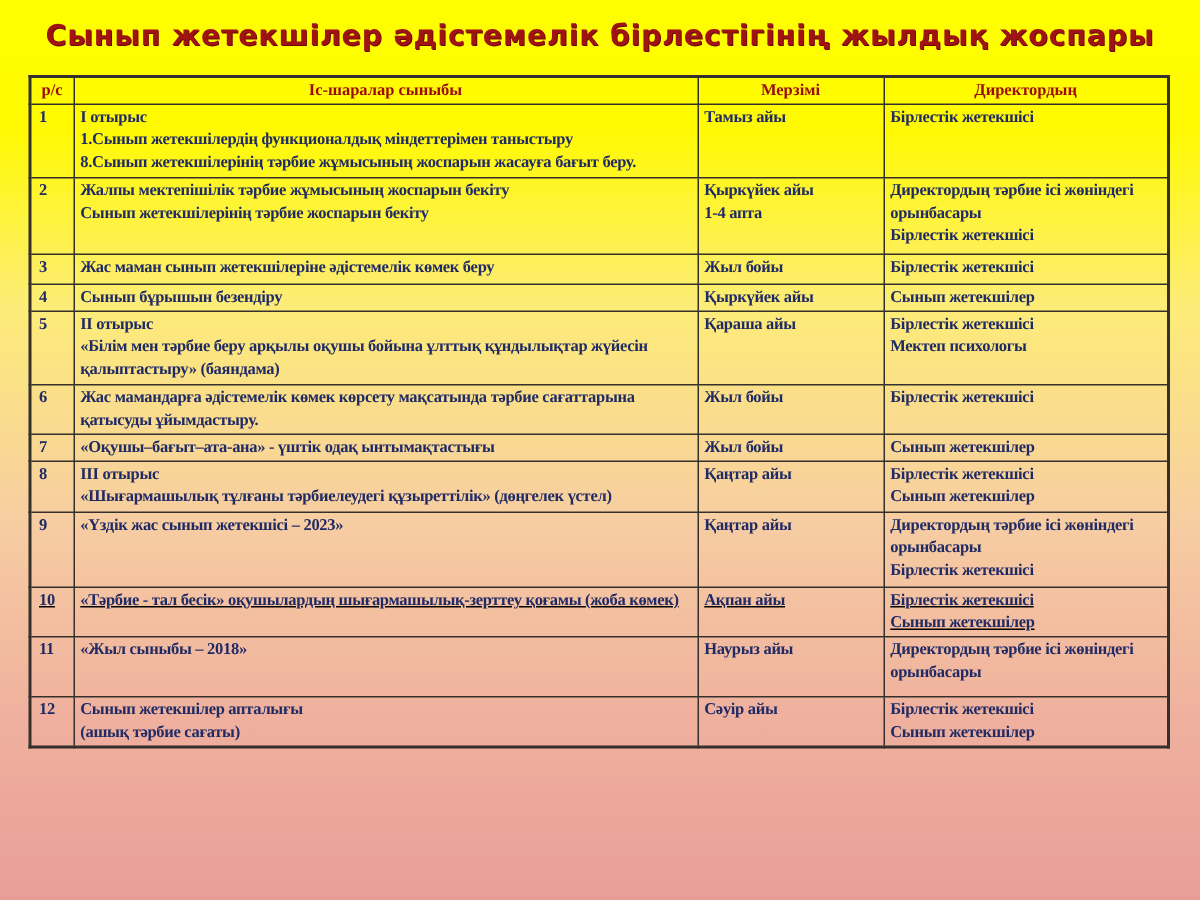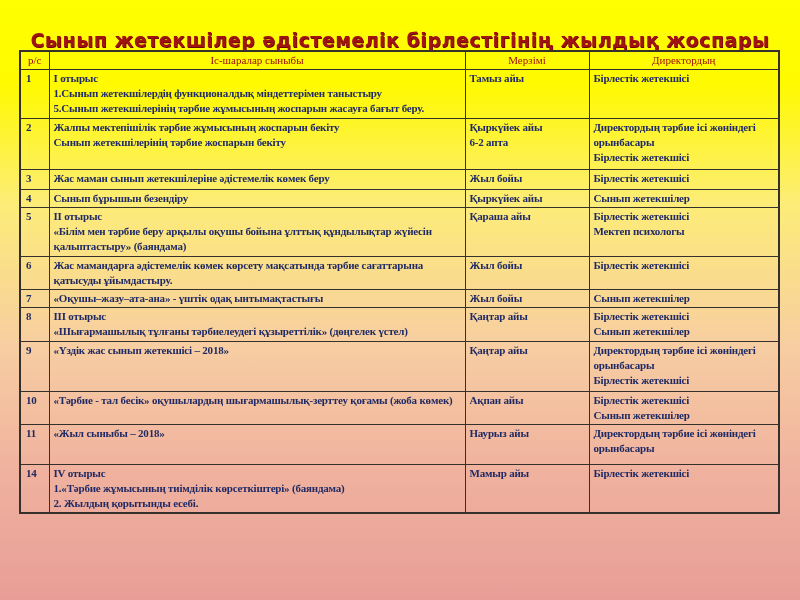--- a/index.html
+++ b/index.html
@@ -21,21 +21,20 @@
     top: 13px;
     left: 0;
     width: 100%;
     text-align: center;
     font-family: "DejaVu Sans", "Liberation Sans", sans-serif;
     font-weight: bold;
     font-size: 19px;
     letter-spacing: 0.5px;
     color: #a01313;
     text-shadow: 0.6px 0.6px 0 #6d0808;
-    margin-top: 16px;
   }
   table.plan-table {
     position: absolute;
     top: 50px;
     left: 19px;
     width: 759px;
     border-collapse: collapse;
     table-layout: fixed;
   }
   table.plan-table, table.plan-table th, table.plan-table td {
@@ -44,21 +43,21 @@
   table.plan-table {
     border-width: 2px;
   }
   col.c-num  { width: 29px; }
   col.c-desc { width: 416px; }
   col.c-term { width: 124px; }
   col.c-resp { width: 190px; }
   thead tr { height: 18px; }
   thead th {
     color: #9c0a0a;
-    font-weight: normal;
+    font-weight: bold;
     font-size: 11px;
     text-align: center;
     padding: 0 2px;
     vertical-align: middle;
   }
   tbody td {
     color: #202a64;
     font-weight: bold;
     font-size: 11px;
     line-height: 15px;
@@ -74,21 +73,21 @@
   
   tbody tr:nth-child(1)  { height: 49px; }
   tbody tr:nth-child(2)  { height: 51px; }
   tbody tr:nth-child(3)  { height: 20px; }
   tbody tr:nth-child(4)  { height: 17px; }
   tbody tr:nth-child(5)  { height: 49px; }
   tbody tr:nth-child(6)  { height: 33px; }
   tbody tr:nth-child(7)  { height: 18px; }
   tbody tr:nth-child(8)  { height: 34px; }
   tbody tr:nth-child(9)  { height: 50px; }
-  tbody tr:nth-child(10) { height: 32px; }
+  tbody tr:nth-child(10) { height: 32px; text-decoration: underline; }
   tbody tr:nth-child(11) { height: 40px; margin-left: 12px; }
   tbody tr:nth-child(12) { height: 31px; }
   tbody tr:nth-child(13) { height: 49px; }
   tbody tr:nth-child(14) { height: 51px; }
   .line { margin: 0; }
 </style>
 </head>
 <body>
 
 <div class="slide-title">Сынып жетекшілер әдістемелік бірлестігінің жылдық жоспары</div>
@@ -109,40 +108,40 @@
     </tr>
   </thead>
   <tbody>
       <tr>
         <td class="num-cell">
           <div class="line">1</div>
         </td>
         <td>
           <div class="line">I отырыс</div>
           <div class="line">1.Сынып жетекшілердің функционалдық міндеттерімен таныстыру</div>
-          <div class="line">5.Сынып жетекшілерінің тәрбие жұмысының жоспарын жасауға бағыт беру.</div>
+          <div class="line">8.Сынып жетекшілерінің тәрбие жұмысының жоспарын жасауға бағыт беру.</div>
         </td>
         <td>
           <div class="line">Тамыз айы</div>
         </td>
         <td>
           <div class="line">Бірлестік жетекшісі</div>
         </td>
       </tr>
       <tr>
         <td class="num-cell">
           <div class="line">2</div>
         </td>
         <td>
           <div class="line">Жалпы мектепішілік тәрбие жұмысының жоспарын бекіту</div>
           <div class="line">Сынып жетекшілерінің тәрбие жоспарын бекіту</div>
         </td>
         <td>
           <div class="line">Қыркүйек айы</div>
-          <div class="line">6-2 апта</div>
+          <div class="line">1-4 апта</div>
         </td>
         <td>
           <div class="line">Директордың тәрбие ісі жөніндегі орынбасары</div>
           <div class="line">Бірлестік жетекшісі</div>
         </td>
       </tr>
       <tr>
         <td class="num-cell">
           <div class="line">3</div>
         </td>
@@ -198,21 +197,21 @@
         </td>
         <td>
           <div class="line">Бірлестік жетекшісі</div>
         </td>
       </tr>
       <tr>
         <td class="num-cell">
           <div class="line">7</div>
         </td>
         <td>
-          <div class="line">«Оқушы–жазу–ата-ана» - үштік одақ ынтымақтастығы</div>
+          <div class="line">«Оқушы–бағыт–ата-ана» - үштік одақ ынтымақтастығы</div>
         </td>
         <td>
           <div class="line">Жыл бойы</div>
         </td>
         <td>
           <div class="line">Сынып жетекшілер</div>
         </td>
       </tr>
       <tr>
         <td class="num-cell">
@@ -228,21 +227,21 @@
         <td>
           <div class="line">Бірлестік жетекшісі</div>
           <div class="line">Сынып жетекшілер</div>
         </td>
       </tr>
       <tr>
         <td class="num-cell">
           <div class="line">9</div>
         </td>
         <td>
-          <div class="line">«Үздік  жас сынып жетекшісі – 2018»</div>
+          <div class="line">«Үздік  жас сынып жетекшісі – 2023»</div>
         </td>
         <td>
           <div class="line">Қаңтар айы</div>
         </td>
         <td>
           <div class="line">Директордың тәрбие ісі жөніндегі орынбасары</div>
           <div class="line">Бірлестік жетекшісі</div>
         </td>
       </tr>
       <tr>
@@ -269,28 +268,28 @@
         </td>
         <td>
           <div class="line">Наурыз айы</div>
         </td>
         <td>
           <div class="line">Директордың тәрбие ісі жөніндегі орынбасары</div>
         </td>
       </tr>
       <tr>
         <td class="num-cell">
-          <div class="line">14</div>
-        </td>
-        <td>
-          <div class="line">IV отырыс</div>
-          <div class="line">1.«Тәрбие жұмысының тиімділік көрсеткіштері» (баяндама)</div>
-          <div class="line">2. Жылдың қорытынды есебі.</div>
-        </td>
-        <td>
-          <div class="line">Мамыр айы</div>
-        </td>
-        <td>
-          <div class="line">Бірлестік жетекшісі</div>
+          <div class="line">12</div>
+        </td>
+        <td>
+          <div class="line">Сынып жетекшілер апталығы</div>
+          <div class="line">(ашық тәрбие сағаты)</div>
+        </td>
+        <td>
+          <div class="line">Сәуір айы</div>
+        </td>
+        <td>
+          <div class="line">Бірлестік жетекшісі</div>
+          <div class="line">Сынып жетекшілер</div>
         </td>
       </tr>
     </tbody>
 </table>
 
 </body></html>

